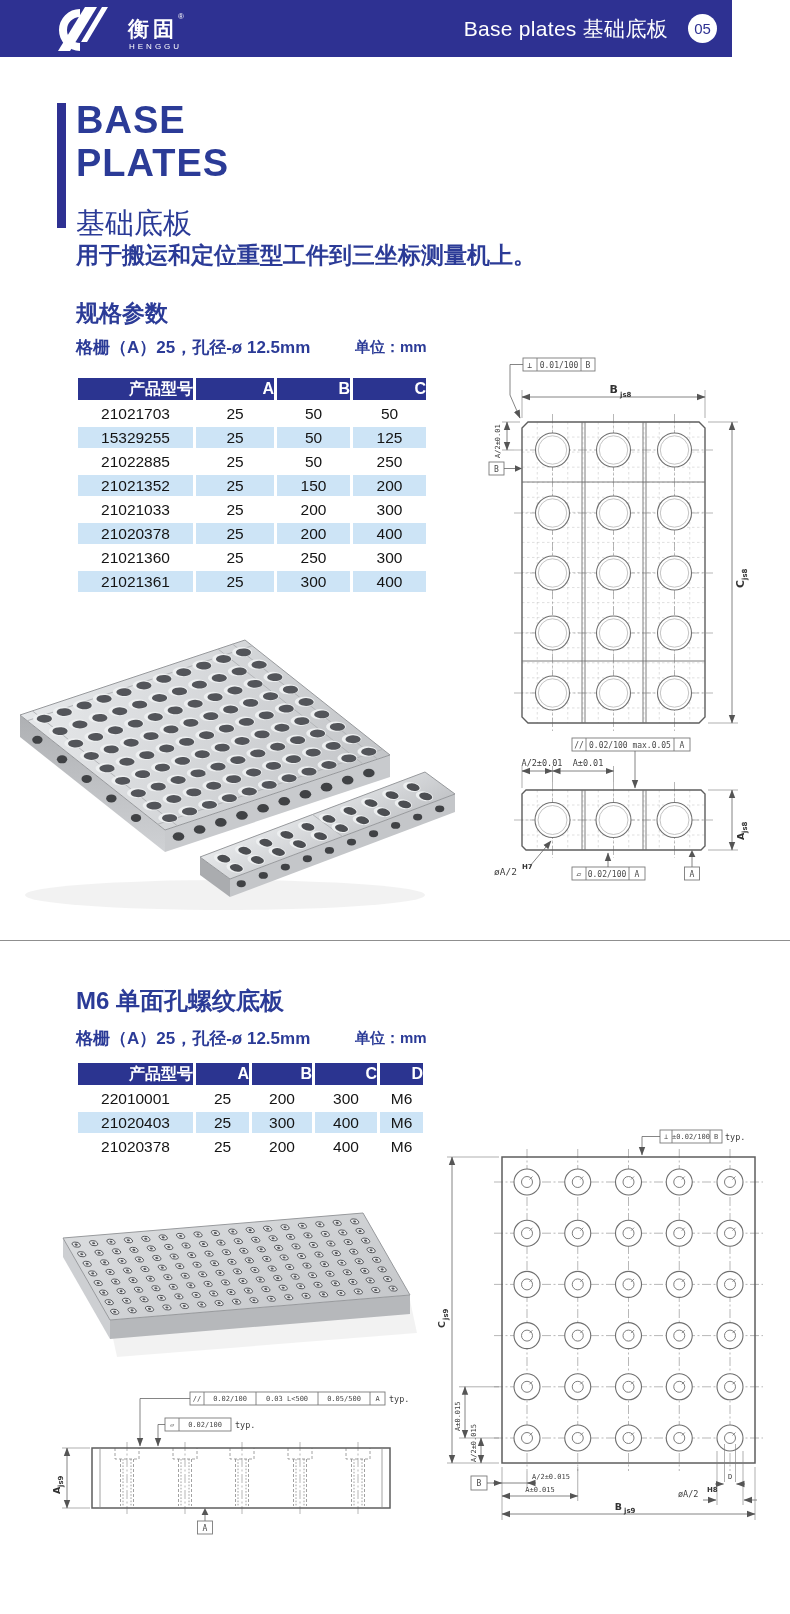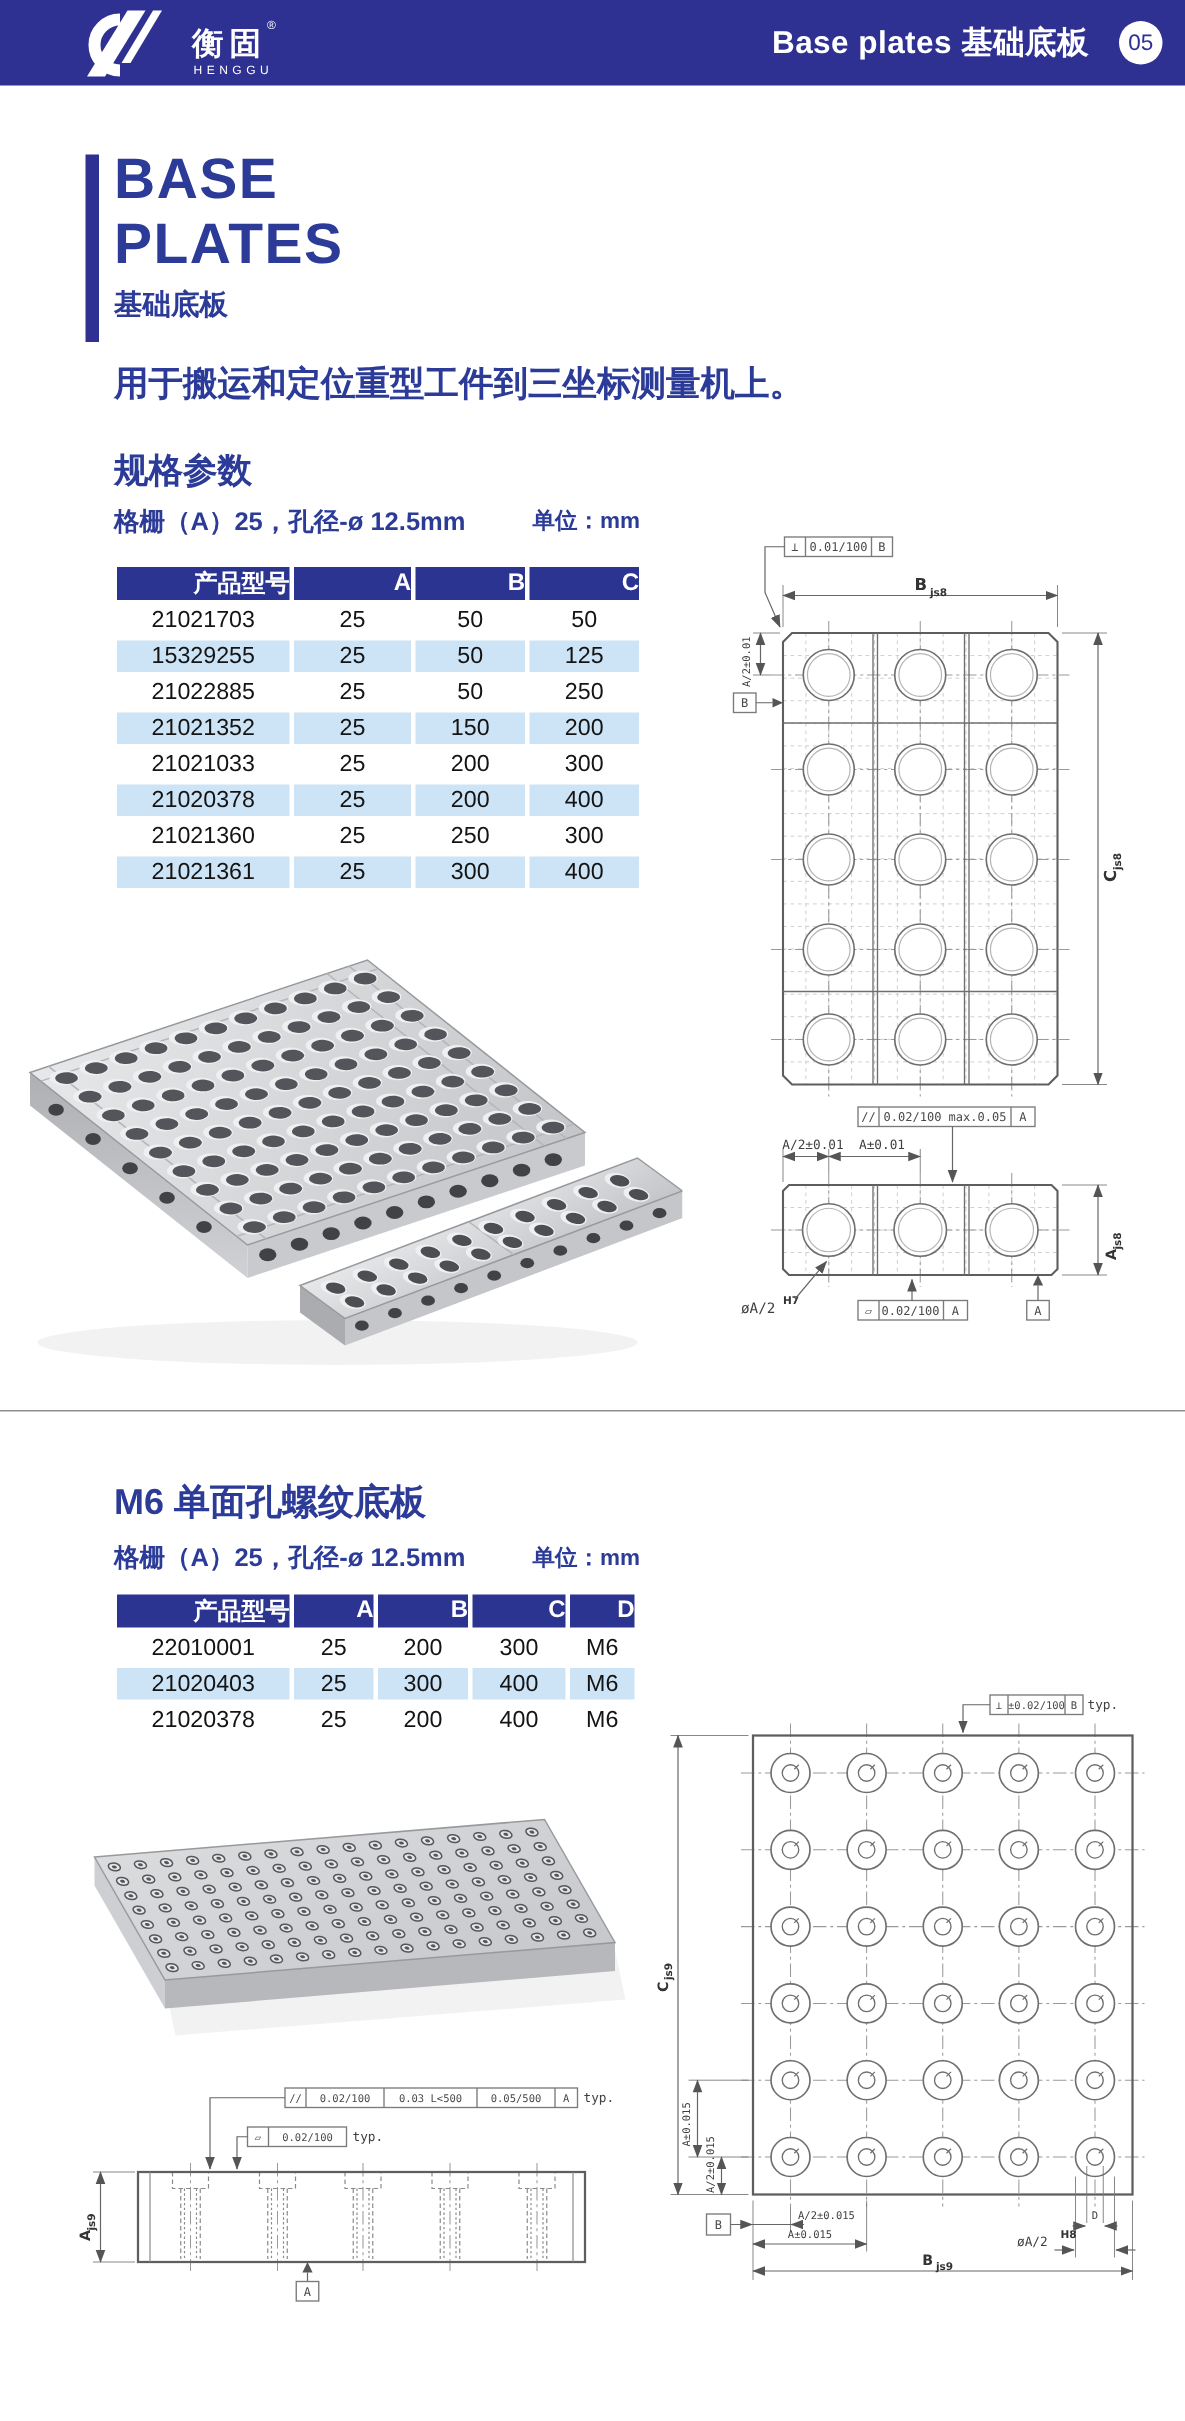--- a/index.html
+++ b/index.html
@@ -5,31 +5,31 @@
   :root{
     --navy:#2e3192; --blue:#2b3b97; --th:#2b3490; --alt:#cde4f6;
   }
   *{box-sizing:border-box}
   html,body{margin:0;padding:0}
   body{width:790px;height:1614px;background:#fff;position:relative;overflow:hidden;
        font-family:"Liberation Sans","DejaVu Sans",sans-serif}
   .abs{position:absolute}
 
   
-  .header{position:absolute;left:0;top:0;width:790px;height:57px;background:var(--navy)}
+  .header{position:absolute;left:0;top:0;width:732px;height:57px;background:var(--navy)}
   .hd-title{position:absolute;right:64px;top:0;height:57px;line-height:57px;color:#fff;
-            font-size:21px;font-weight:700;letter-spacing:.3px}
+            font-size:21px;font-weight:400;letter-spacing:.3px}
   .badge{position:absolute;right:15px;top:14px;width:29px;height:29px;border-radius:50%;
          background:#fff;color:var(--navy);font-size:15px;font-weight:400;text-align:center;line-height:29px}
 
   
   .accent-bar{position:absolute;left:57px;top:103px;width:9px;height:125px;background:var(--navy)}
   .hero-line{position:absolute;left:76px;color:var(--blue);font-weight:700;font-size:38px;letter-spacing:1px;line-height:1}
   #hl1{top:101px} #hl2{top:144px}
-  .hero-sub{position:absolute;left:76px;top:190px;font-size:19px;font-weight:700;color:var(--blue)}
+  .hero-sub{position:absolute;left:76px;top:204px;font-size:29px;font-weight:400;color:var(--blue)}
   .hero-desc{position:absolute;left:76px;top:240px;font-size:23px;font-weight:700;color:var(--blue)}
 
   .sec-head{position:absolute;left:76px;color:var(--blue);font-weight:700}
   #sh1{top:298px;font-size:23px}
   #sh2{top:985px;font-size:24px}
   .spec-line{position:absolute;left:76px;font-size:17px;font-weight:700;color:var(--blue)}
   .unit-line{position:absolute;left:355px;font-size:15px;font-weight:700;color:var(--blue)}
   #spec1{top:336px} #unit1{top:338px}
   #spec2{top:1027px} #unit2{top:1029px}
 

